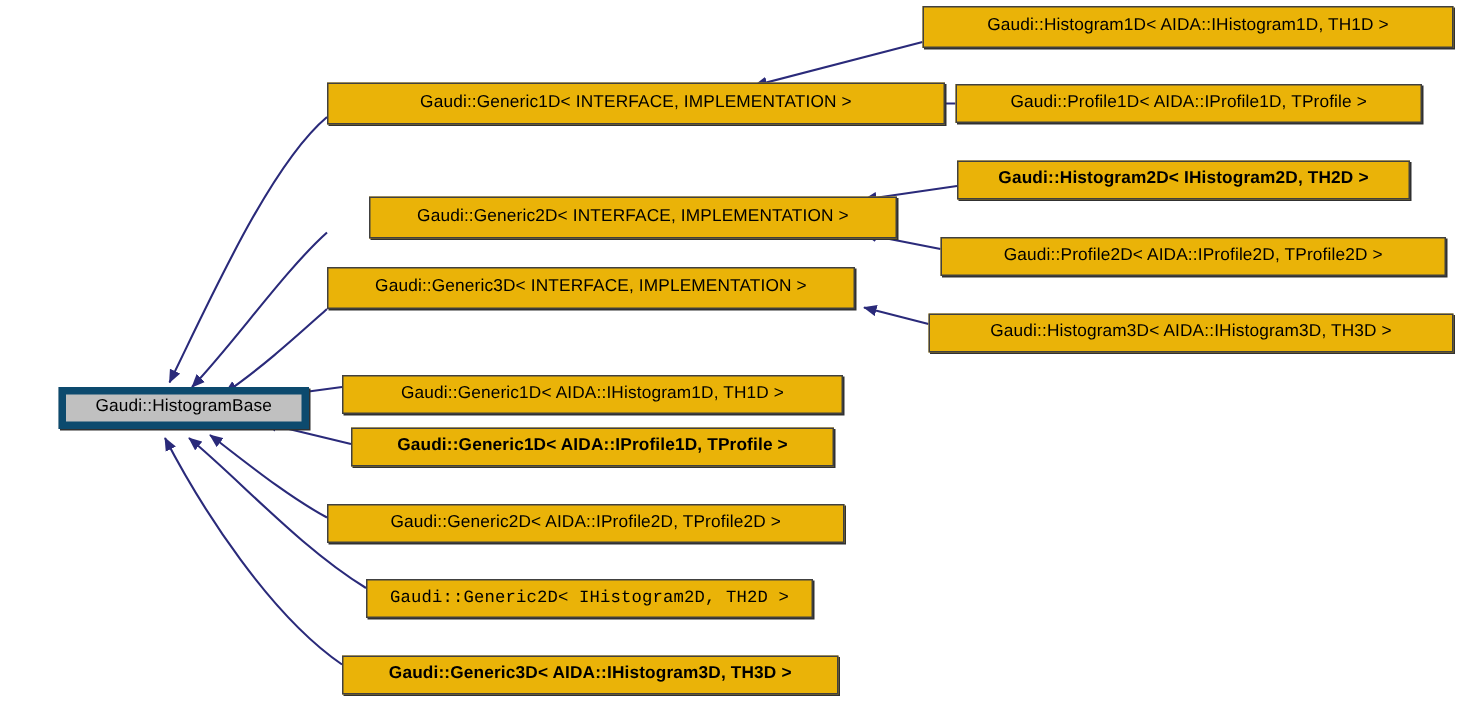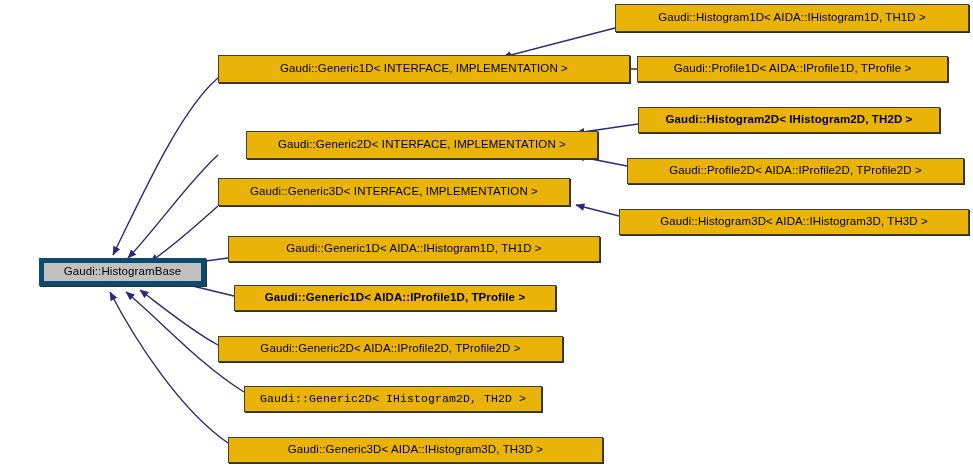--- a/index.html
+++ b/index.html
@@ -79,33 +79,33 @@
       </div>
       <div class="node" style="left: 218px; top: 55px; width: 412px; height: 28px;">
         <span>Gaudi::Generic1D&lt; INTERFACE, IMPLEMENTATION &gt;</span>
       </div>
       <div class="node" style="left: 218px; top: 131px; width: 352px; height: 28px; margin-left: 28px;">
         <span>Gaudi::Generic2D&lt; INTERFACE, IMPLEMENTATION &gt;</span>
       </div>
       <div class="node" style="left: 218px; top: 178px; width: 352px; height: 28px;">
         <span>Gaudi::Generic3D&lt; INTERFACE, IMPLEMENTATION &gt;</span>
       </div>
-      <div class="node" style="left: 228px; top: 236px; width: 372px; height: 26px;">
+      <div class="node" style="left: 228px; top: 250px; width: 334px; height: 26px;">
         <span>Gaudi::Generic1D&lt; AIDA::IHistogram1D, TH1D &gt;</span>
       </div>
       <div class="node" style="left: 234px; top: 285px; width: 322px; height: 26px; font-weight: bold;">
         <span>Gaudi::Generic1D&lt; AIDA::IProfile1D, TProfile &gt;</span>
       </div>
       <div class="node" style="left: 218px; top: 336px; width: 345px; height: 26px;">
         <span>Gaudi::Generic2D&lt; AIDA::IProfile2D, TProfile2D &gt;</span>
       </div>
       <div class="node" style="left: 244px; top: 386px; width: 298px; height: 26px; font-family: Liberation Mono, monospace;">
         <span>Gaudi::Generic2D&lt; IHistogram2D, TH2D &gt;</span>
       </div>
-      <div class="node" style="left: 228px; top: 437px; width: 375px; height: 26px;">
+      <div class="node" style="left: 228px; top: 437px; width: 331px; height: 26px; font-weight: bold;">
         <span>Gaudi::Generic3D&lt; AIDA::IHistogram3D, TH3D &gt;</span>
       </div>
       <div class="node" style="left: 615px; top: 4px; width: 354px; height: 28px;">
         <span>Gaudi::Histogram1D&lt; AIDA::IHistogram1D, TH1D &gt;</span>
       </div>
       <div class="node" style="left: 637px; top: 56px; width: 311px; height: 26px;">
         <span>Gaudi::Profile1D&lt; AIDA::IProfile1D, TProfile &gt;</span>
       </div>
       <div class="node" style="left: 638px; top: 107px; width: 302px; height: 26px; font-weight: bold;">
         <span>Gaudi::Histogram2D&lt; IHistogram2D, TH2D &gt;</span>

